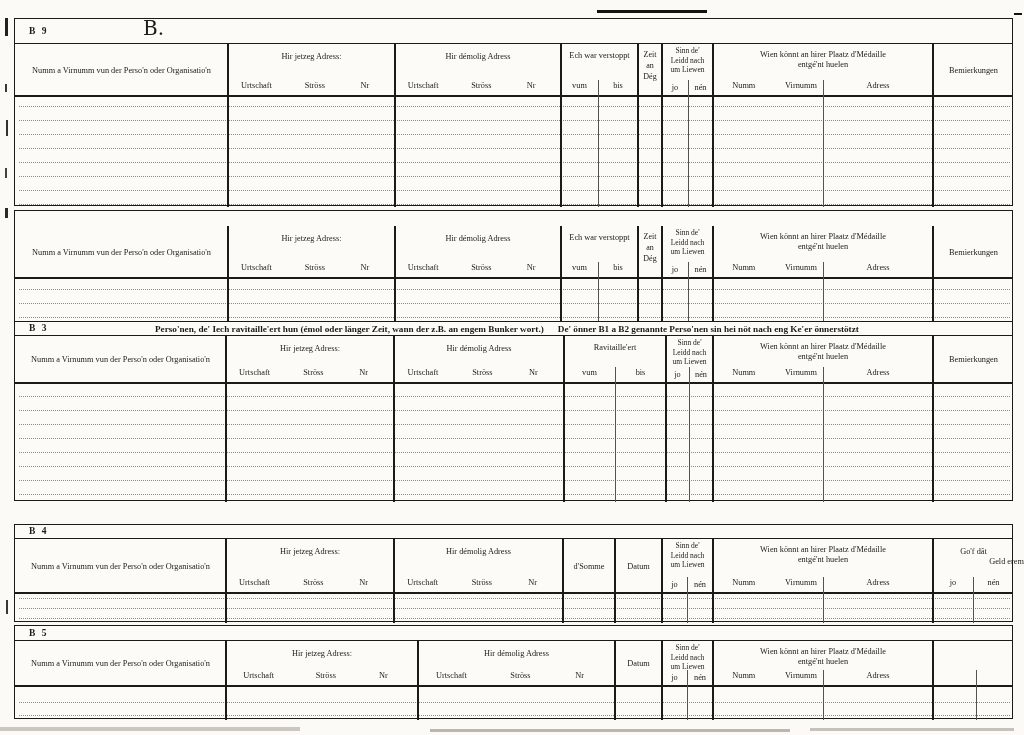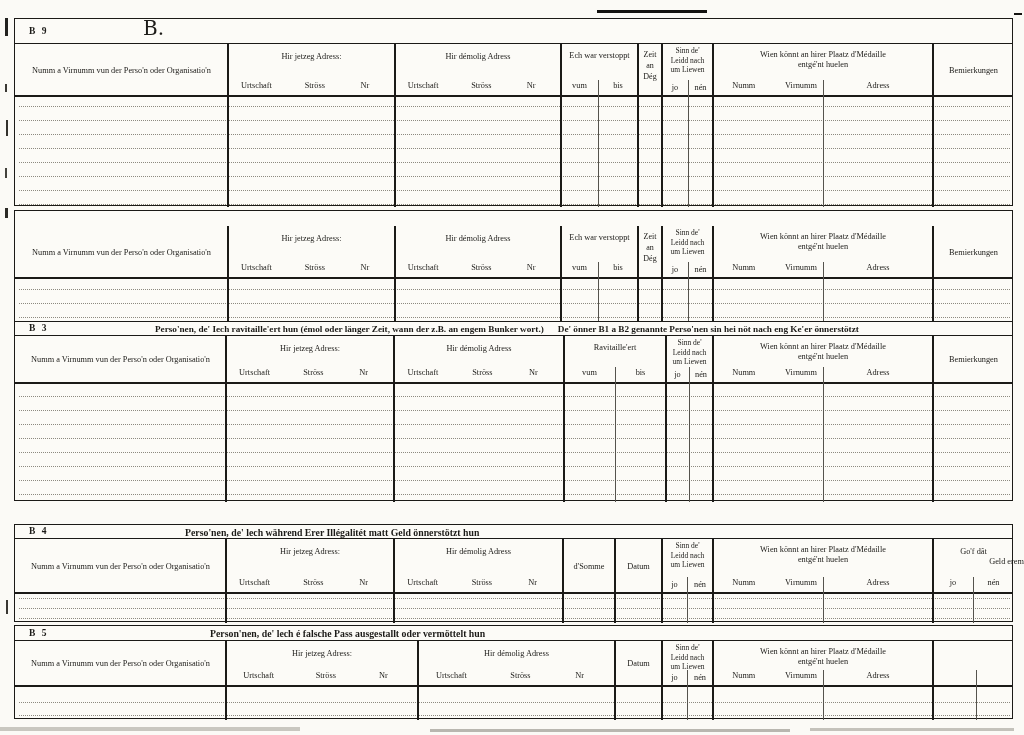--- a/index.html
+++ b/index.html
@@ -219,23 +219,20 @@
       <div class="vthin" style="left: 600px; top: 45px; height: 135px;"></div>
       <div class="vline" style="left: 650.25px; top: 14px; height: 166px;"></div>
       <div class="vthin" style="left: 674px; top: 45px; height: 135px;"></div>
       <div class="vline" style="left: 697.25px; top: 14px; height: 166px;"></div>
       <div class="vthin" style="left: 808px; top: 45px; height: 135px;"></div>
       <div class="vline" style="left: 917.25px; top: 14px; height: 166px;"></div>
     </div>
     <div class="section" style="top: 524px; height: 98px;">
       <div class="band" style="height: 14px;">
         <div class="code" style="top: 1px;">B 4</div>
-        <div class="abs" style="left: 170px; top: 1.5px; display: flex;">
-          <div class="bandtitle" style="font-size: 9.8px;">Perso'nen, de' lech während Erer Illégalitét matt Geld önnerstötzt hun</div>
-        </div>
       </div>
       <div class="hcell" style="left: 0px; top: 14px; width: 211px; height: 54px;">
         <div class="cellcenter" style="font-size: 8.3px;">Numm a Virnumm vun der Perso'n oder Organisatio'n</div>
       </div>
       <div class="hcell" style="left: 211px; top: 14px; width: 168px; height: 54px;">
         <div class="hmain" style="top: 8px;">Hir jetzeg Adress:</div>
         <div class="hsub" style="left: 17%; top: 39px; transform: translateX(-50%);">Urtschaft</div>
         <div class="hsub" style="left: 52%; top: 39px; transform: translateX(-50%);">Ströss</div>
         <div class="hsub" style="left: 82%; top: 39px; transform: translateX(-50%);">Nr</div>
       </div>
@@ -282,23 +279,20 @@
       <div class="vline" style="left: 646.25px; top: 14px; height: 84px;"></div>
       <div class="vthin" style="left: 672px; top: 52px; height: 46px;"></div>
       <div class="vline" style="left: 697.25px; top: 14px; height: 84px;"></div>
       <div class="vthin" style="left: 808px; top: 52px; height: 46px;"></div>
       <div class="vline" style="left: 917.25px; top: 14px; height: 84px;"></div>
       <div class="vthin" style="left: 958px; top: 52px; height: 46px;"></div>
     </div>
     <div class="section" style="top: 625px; height: 94px;">
       <div class="band" style="height: 15px;">
         <div class="code" style="top: 1.5px;">B 5</div>
-        <div class="abs" style="left: 195px; top: 2px; display: flex;">
-          <div class="bandtitle" style="font-size: 9.8px;">Person'nen, de' lech é falsche Pass ausgestallt oder vermöttelt hun</div>
-        </div>
       </div>
       <div class="hcell" style="left: 0px; top: 15px; width: 211px; height: 45px;">
         <div class="cellcenter" style="font-size: 8.3px;">Numm a Virnumm vun der Perso'n oder Organisatio'n</div>
       </div>
       <div class="hcell" style="left: 211px; top: 15px; width: 192px; height: 45px;">
         <div class="hmain" style="top: 8px;">Hir jetzeg Adress:</div>
         <div class="hsub" style="left: 17%; top: 30px; transform: translateX(-50%);">Urtschaft</div>
         <div class="hsub" style="left: 52%; top: 30px; transform: translateX(-50%);">Ströss</div>
         <div class="hsub" style="left: 82%; top: 30px; transform: translateX(-50%);">Nr</div>
       </div>

